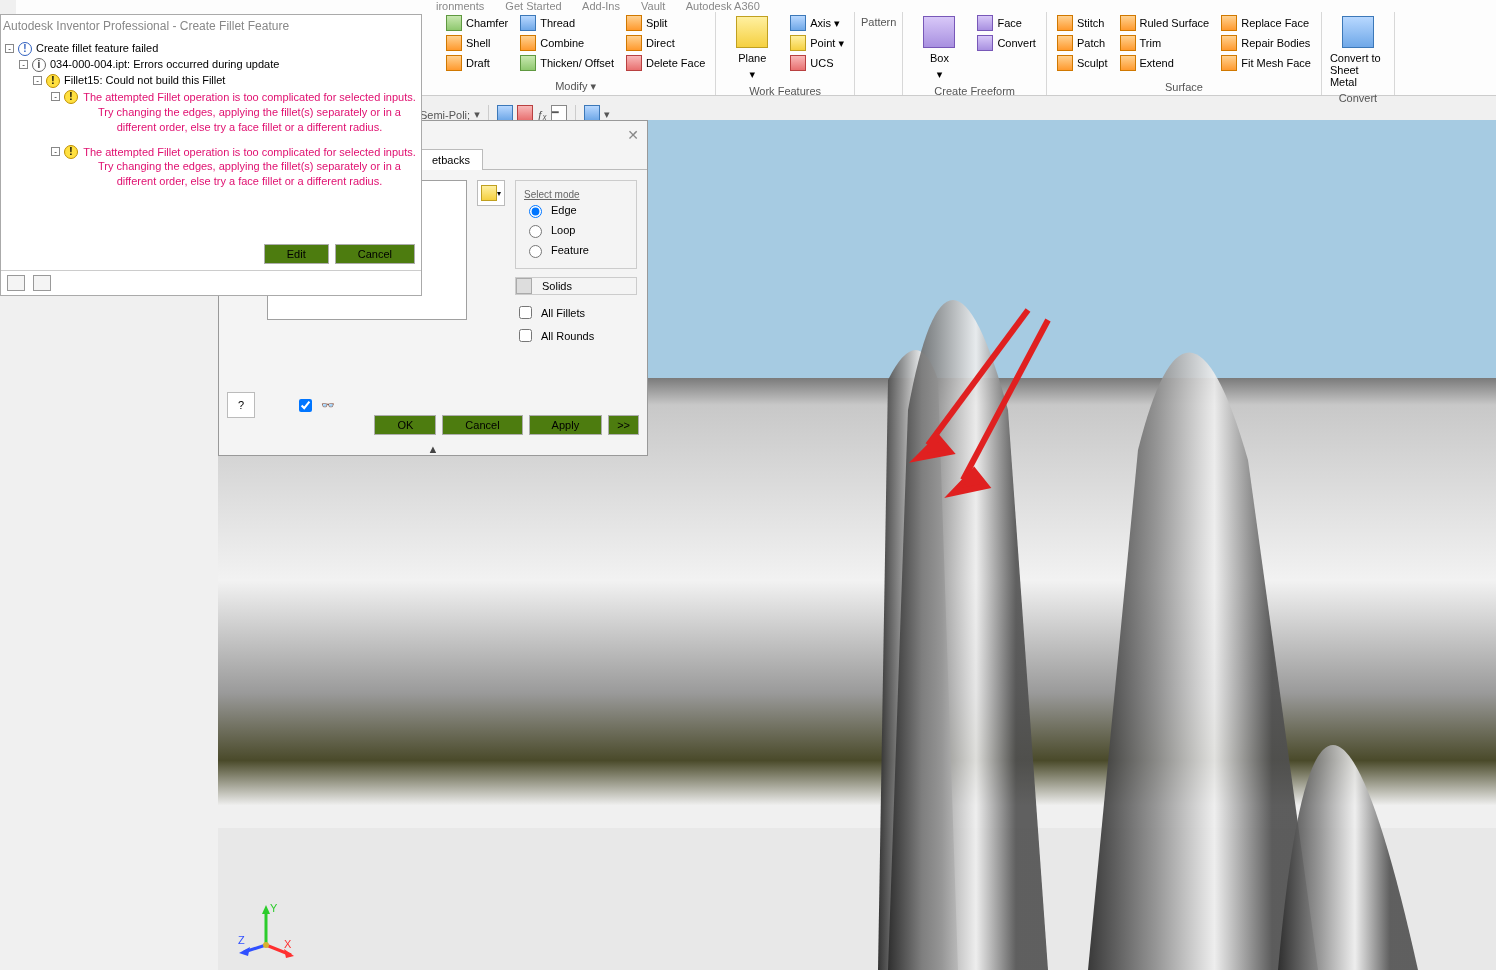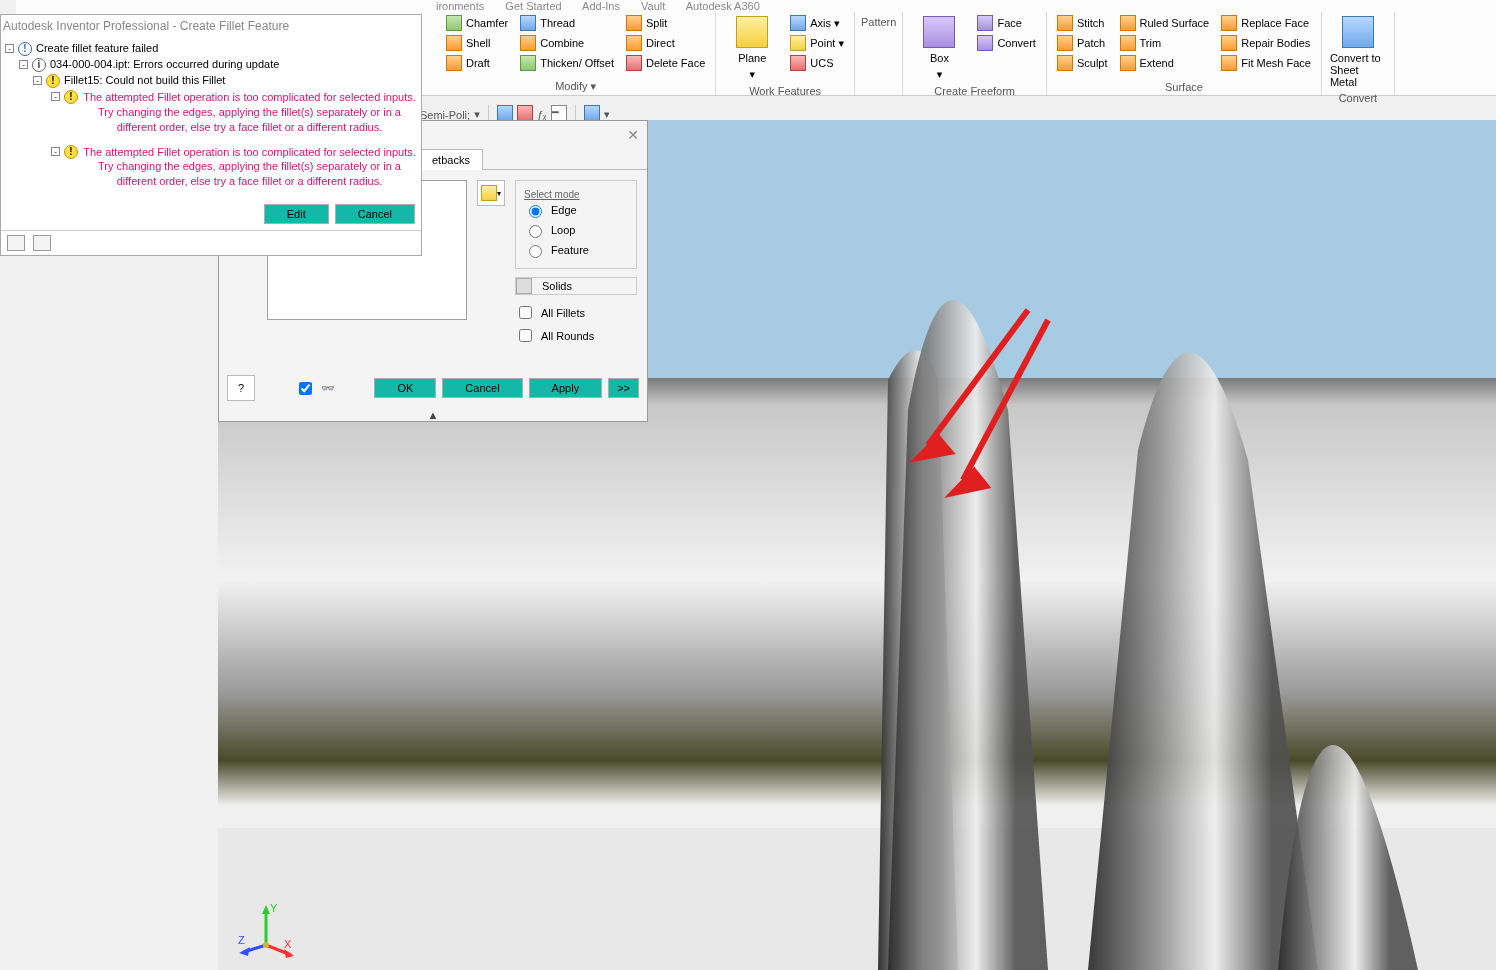--- a/index.html
+++ b/index.html
@@ -41,21 +41,21 @@
 .tree-indent-1 { padding-left: 14px; }
 .tree-indent-2 { padding-left: 28px; }
 .tree-indent-3 { padding-left: 46px; }
 .tree-exp { width: 9px; height: 9px; border: 1px solid #888; font-size: 8px; line-height: 7px; text-align: center; flex-shrink: 0; margin-top: 2px; cursor: pointer; }
 .tree-icon { width: 14px; height: 14px; flex-shrink: 0; border-radius: 50%; border: 1px solid #888; text-align: center; font-size: 10px; line-height: 12px; font-weight: bold; }
 .ti-stop { background: #fff; border-color: #3060c0; color: #3060c0; }
 .ti-info { background: #fff; border-color: #666; color: #333; }
 .ti-warn { background: #ffe040; border-color: #c09000; color: #000; }
 .err-text { color: #e01070; line-height: 1.35; text-align: center; }
 .err-buttons { display: flex; justify-content: flex-end; gap: 6px; padding: 6px; }
-.btn { background: #14b8a6; border: 1px solid #adadad; padding: 3px 22px; cursor: pointer; }
+.btn { background: #4d7c0f; border: 1px solid #adadad; padding: 3px 22px; cursor: pointer; margin-top: 40px; }
 .err-footer { border-top: 1px solid #ccc; padding: 4px 6px; display: flex; gap: 8px; }
 .footer-icon { width: 18px; height: 16px; border: 1px solid #999; background: #f4f4f4; }
 
 
 .fillet-dialog { position: absolute; top: 120px; left: 218px; width: 430px; background: #f4f4f4; border: 1px solid #999; }
 .fillet-close { position: absolute; top: 6px; right: 8px; color: #888; font-size: 14px; cursor: pointer; }
 .fillet-tabs { display: flex; border-bottom: 1px solid #bbb; padding-top: 28px; }
 .fillet-tab { padding: 4px 12px; border: 1px solid #bbb; border-bottom: none; background: #fff; margin-left: 4px; margin-bottom: -1px; }
 .fillet-main { display: flex; padding: 10px 10px 20px 10px; gap: 10px; }
 .fillet-left { display: flex; flex-direction: column; gap: 6px; }

